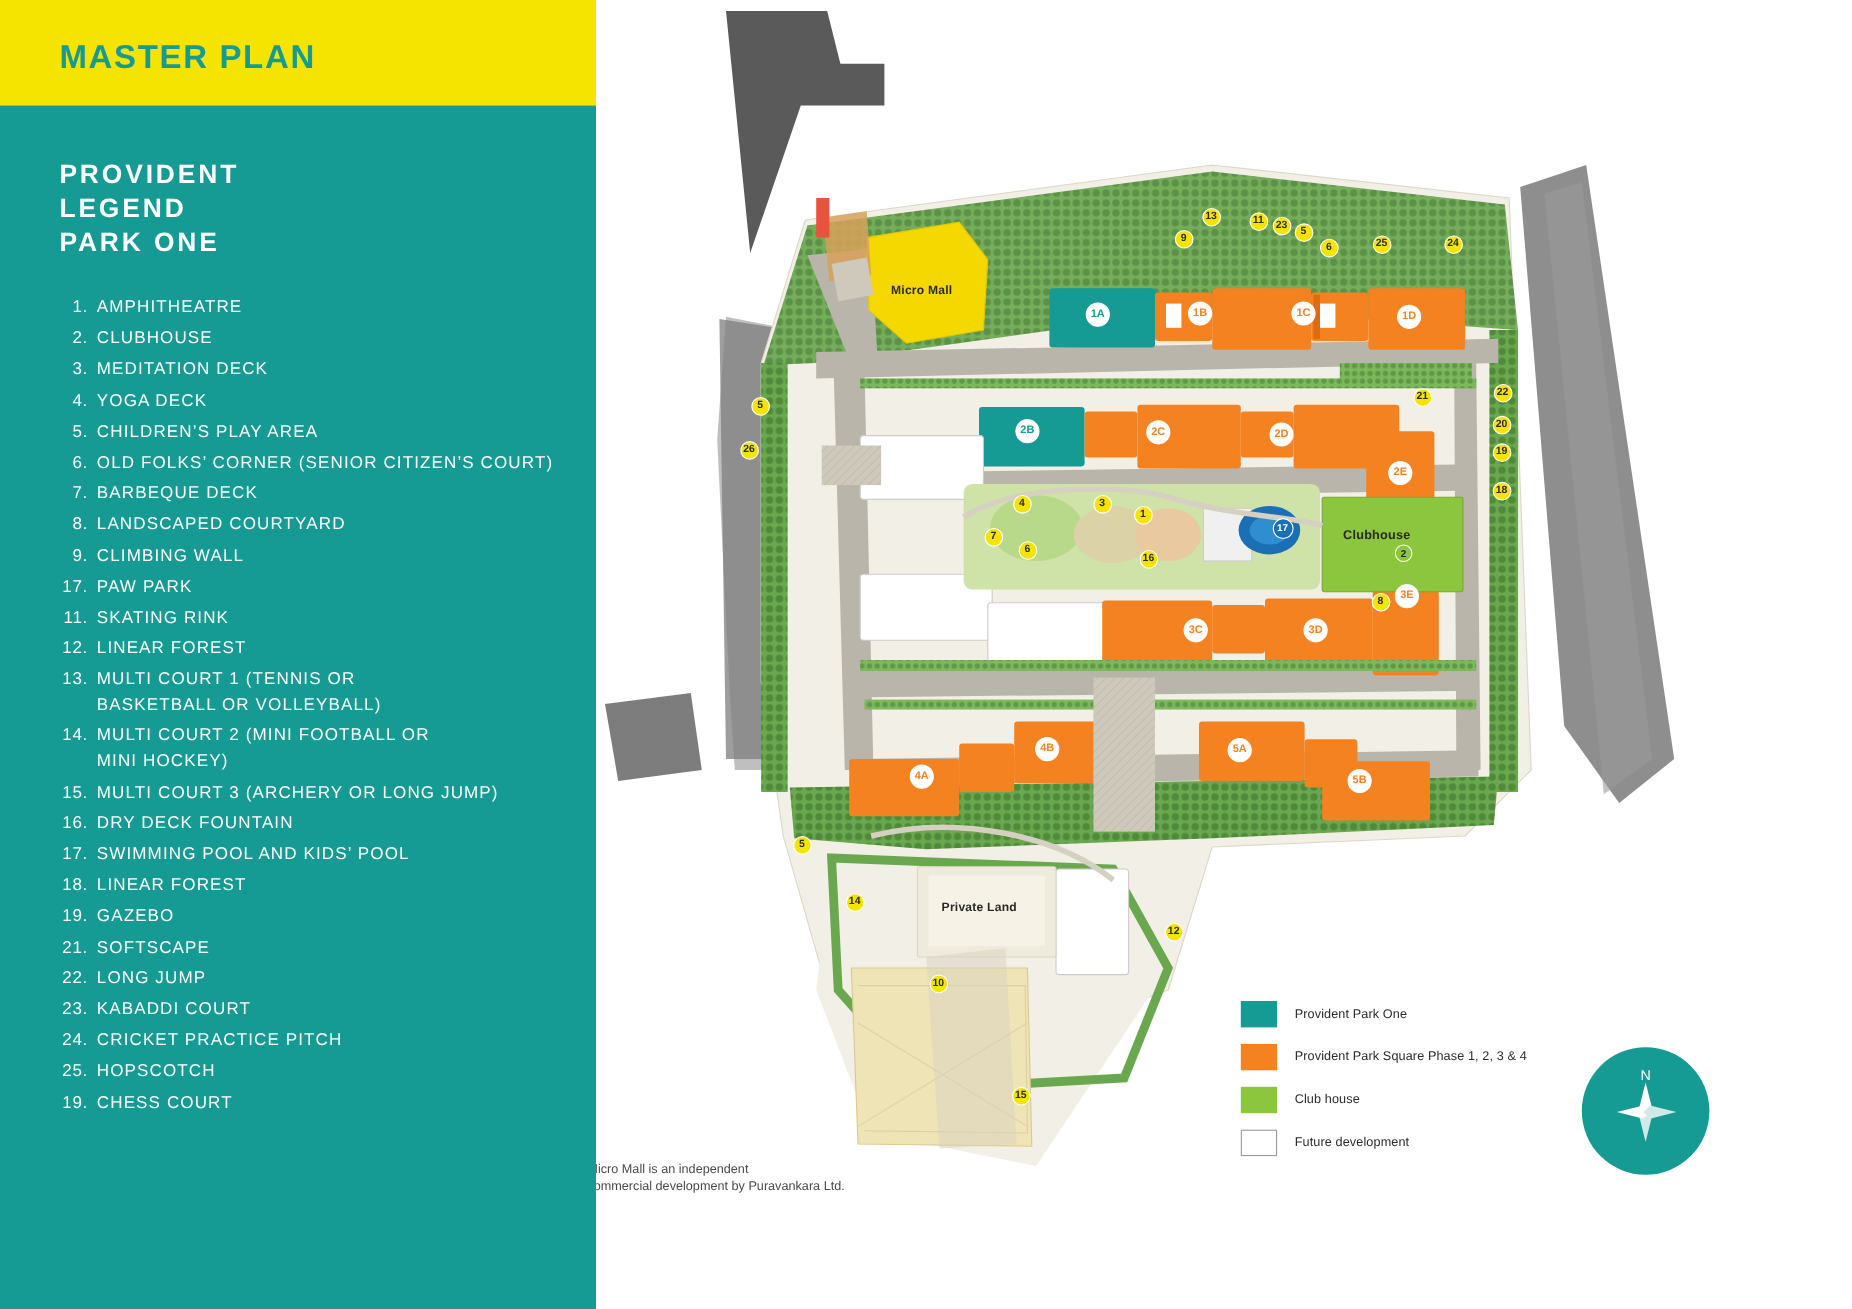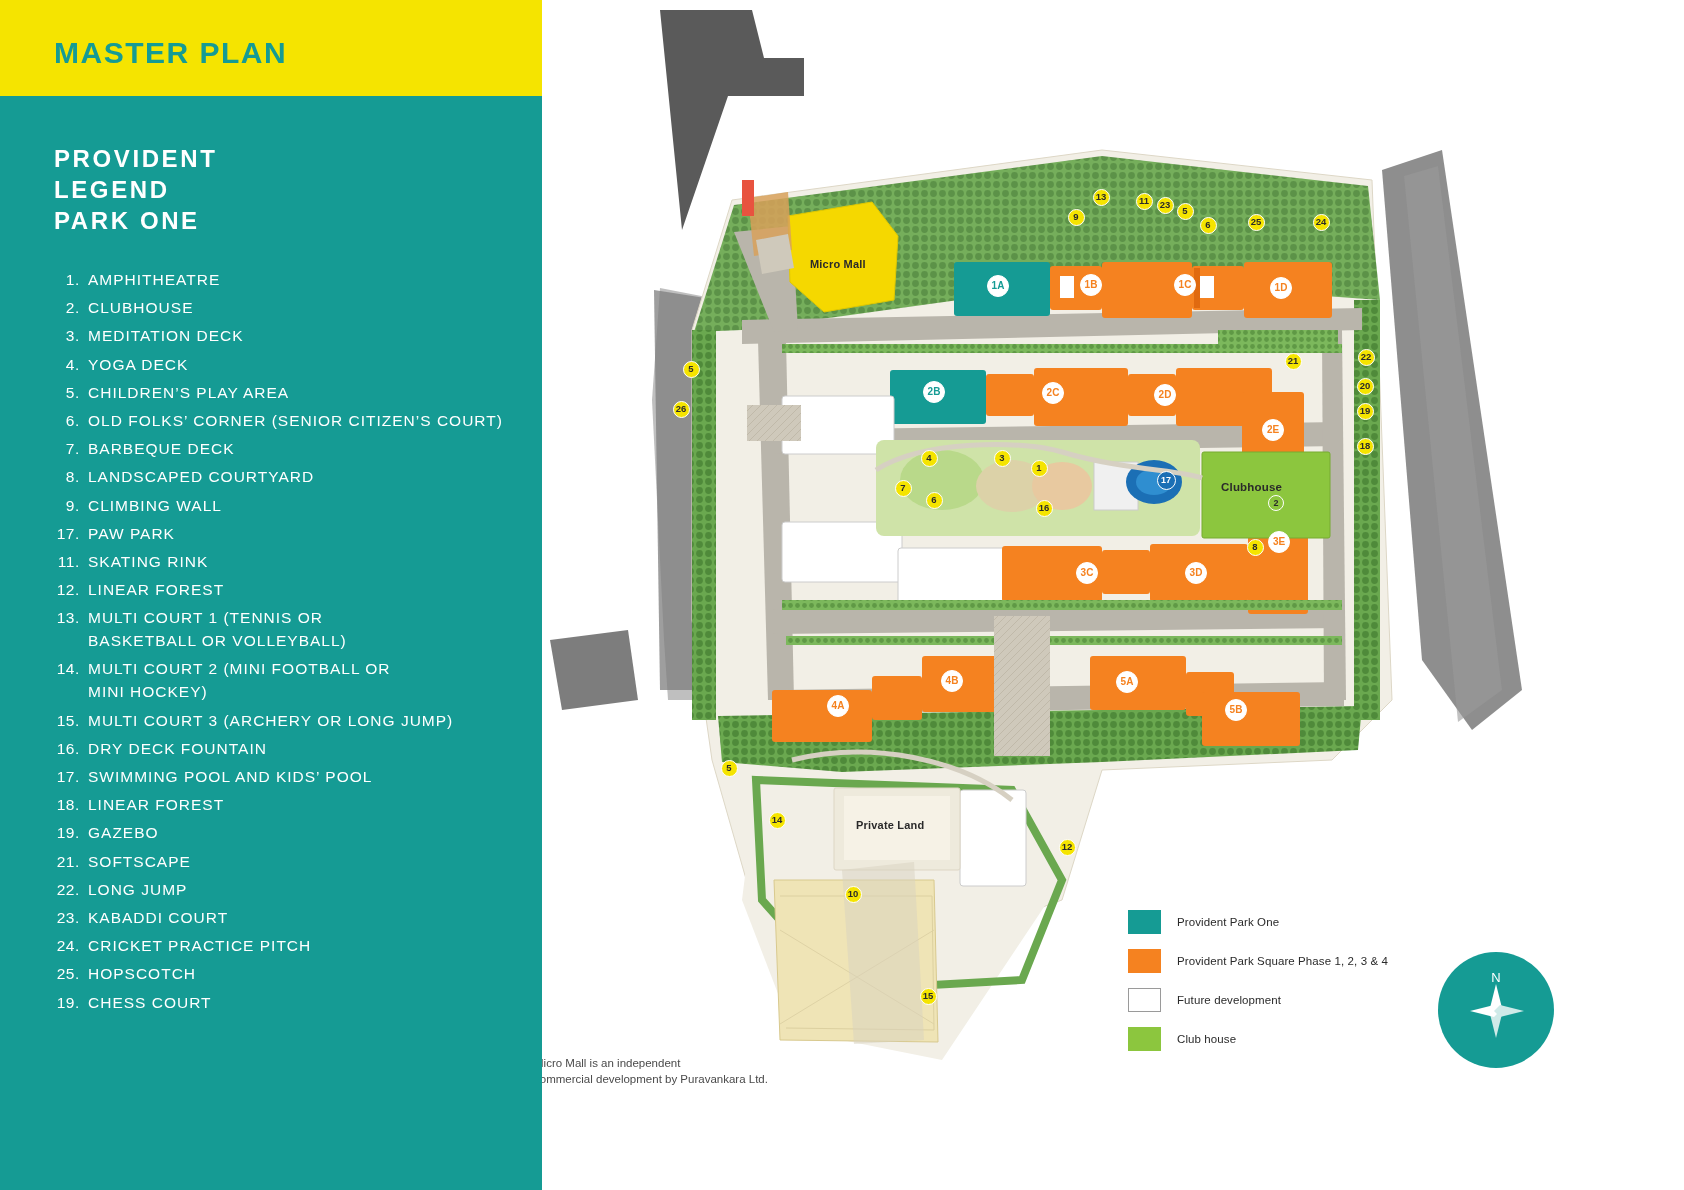--- a/index.html
+++ b/index.html
@@ -508,26 +508,26 @@
     <div id="map-legend">
       <div class="swatch-row">
         <div class="swatch" style="background:#159b94;"></div>
         <div class="swatch-label">Provident Park One</div>
       </div>
       <div class="swatch-row">
         <div class="swatch" style="background:#f58220;"></div>
         <div class="swatch-label">Provident Park Square Phase 1, 2, 3 &amp; 4</div>
       </div>
       <div class="swatch-row">
+        <div class="swatch" style="background:#8cc63e;"></div>
+        <div class="swatch-label">Club house</div>
+      </div>
+      <div class="swatch-row">
         <div class="swatch" style="background:#ffffff;border:1px solid #9a9a9a;"></div>
         <div class="swatch-label">Future development</div>
-      </div>
-      <div class="swatch-row">
-        <div class="swatch" style="background:#8cc63e;"></div>
-        <div class="swatch-label">Club house</div>
       </div>
     </div>
 
     <div id="footnote">
       <div>Micro Mall is an independent</div>
       <div>commercial development by Puravankara Ltd.</div>
     </div>
 
     <div id="compass">
       <div class="n-letter">N</div>

